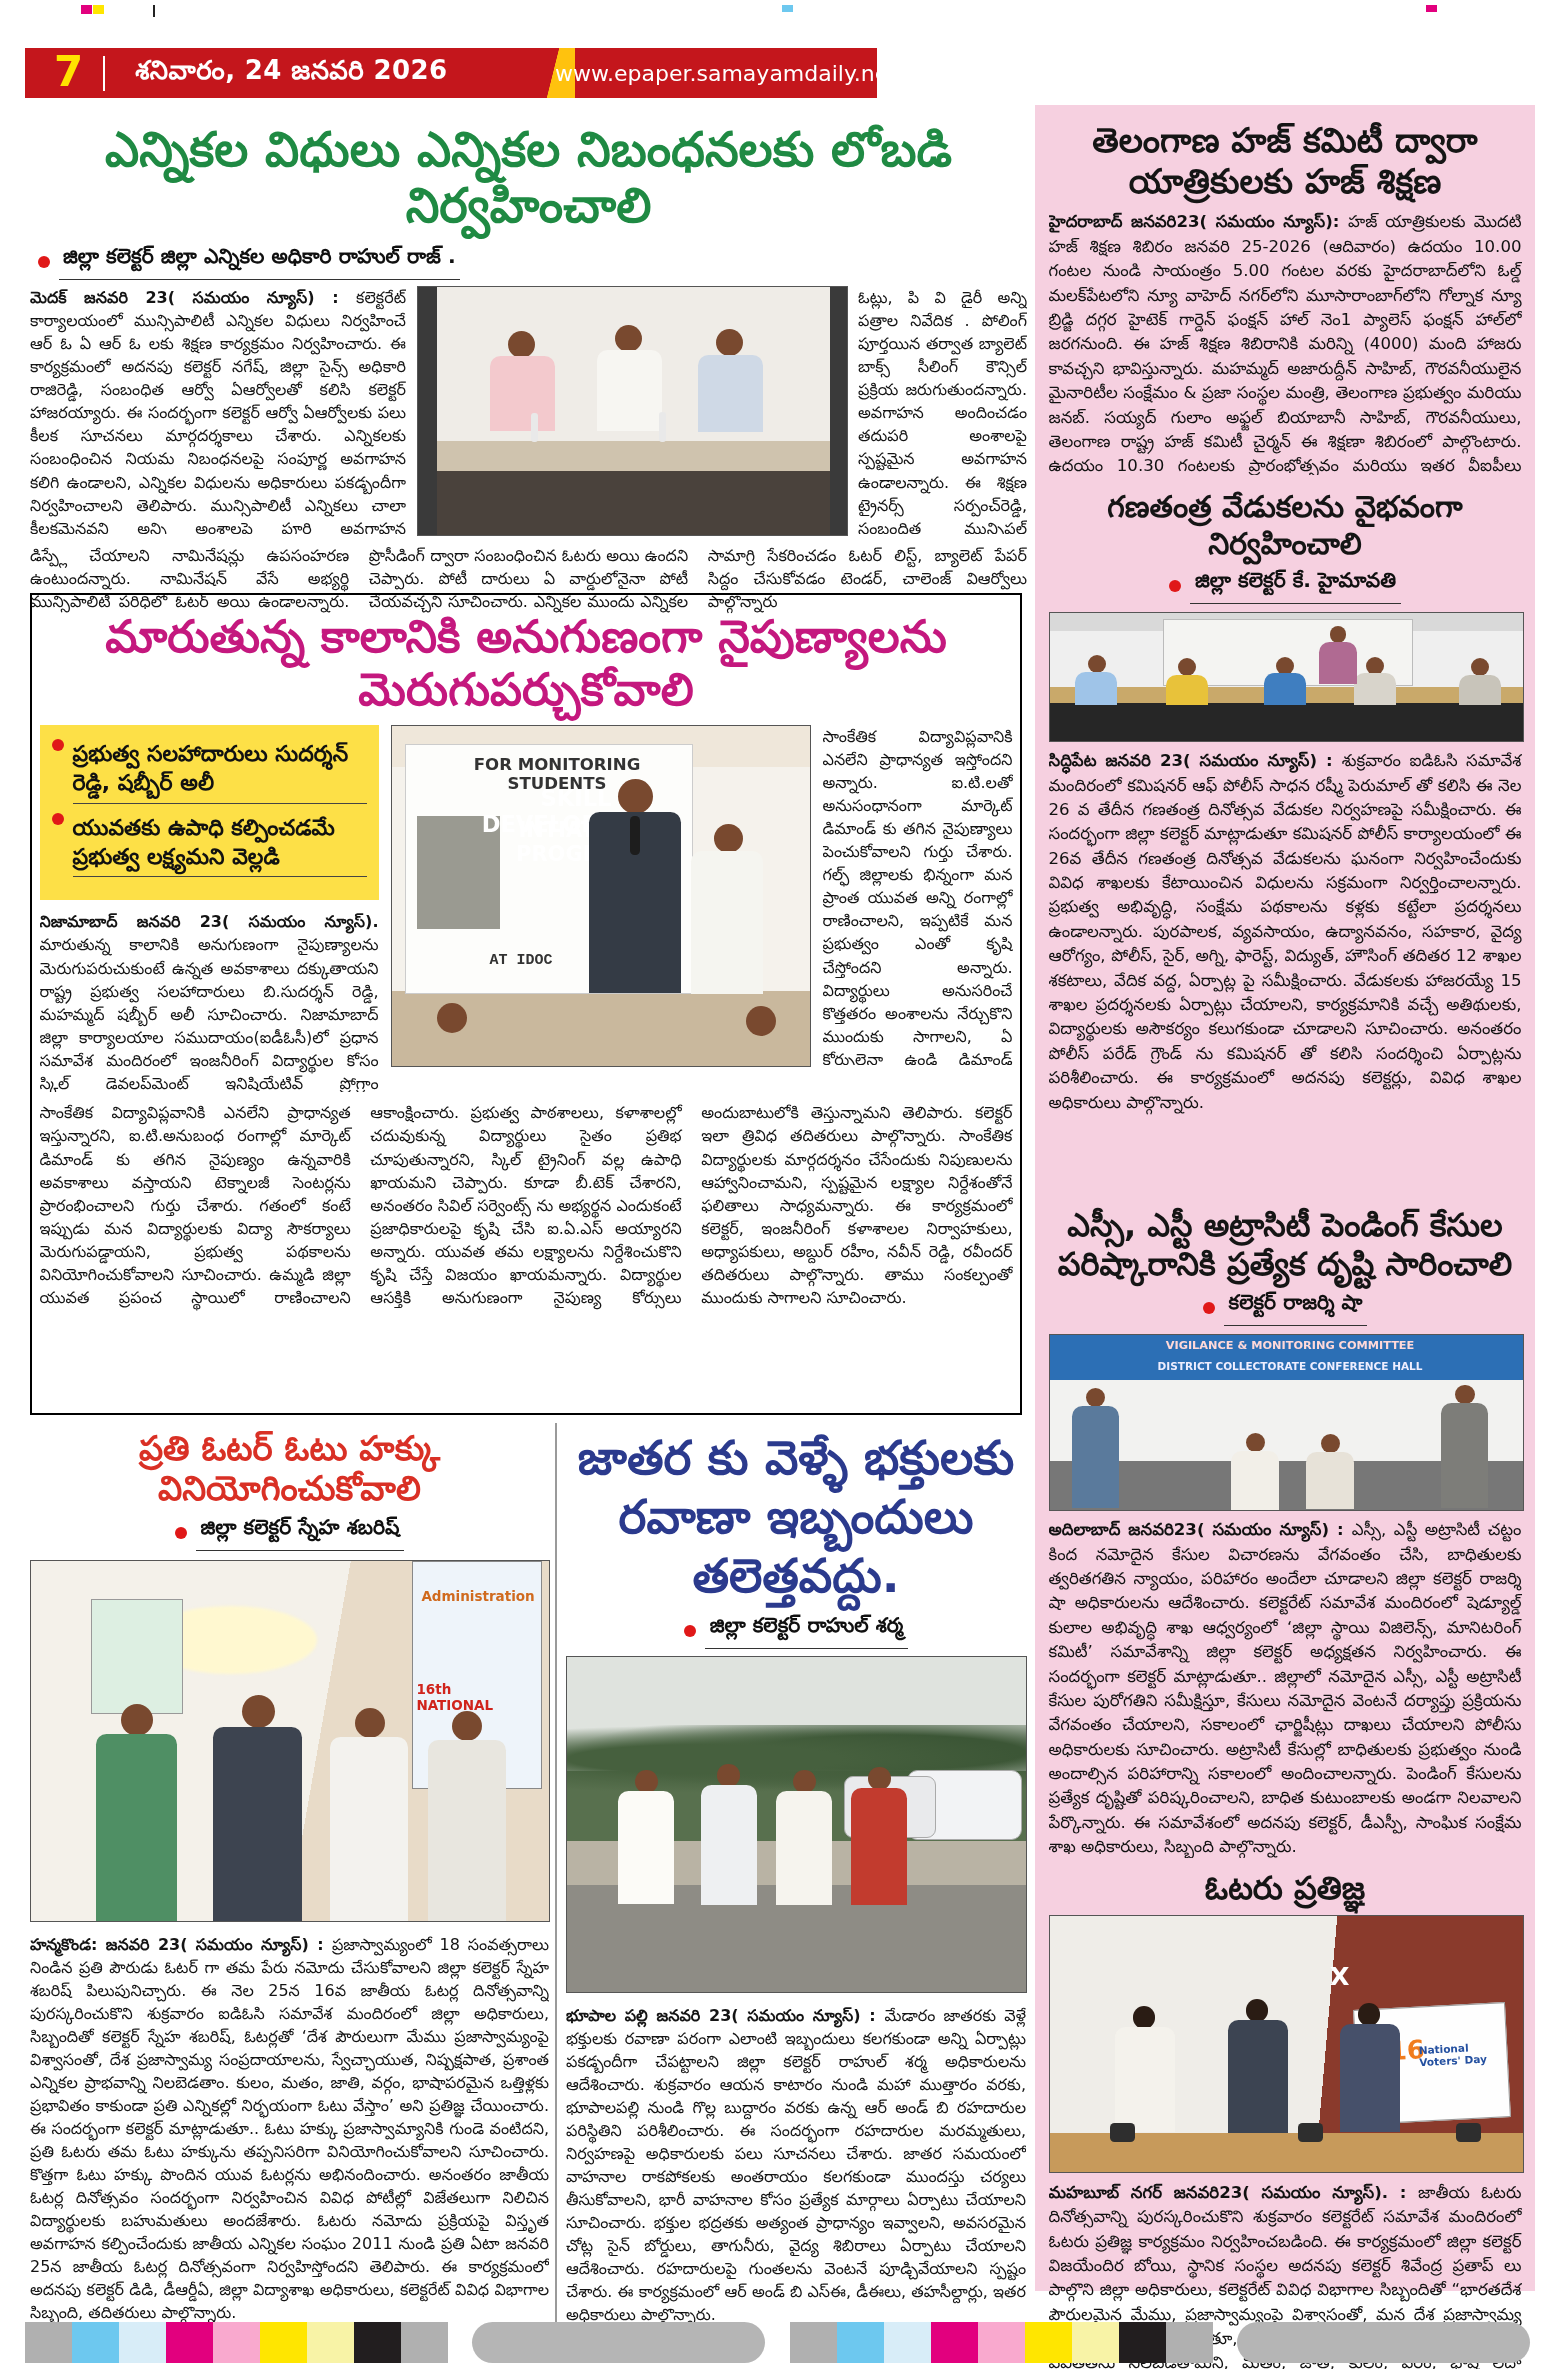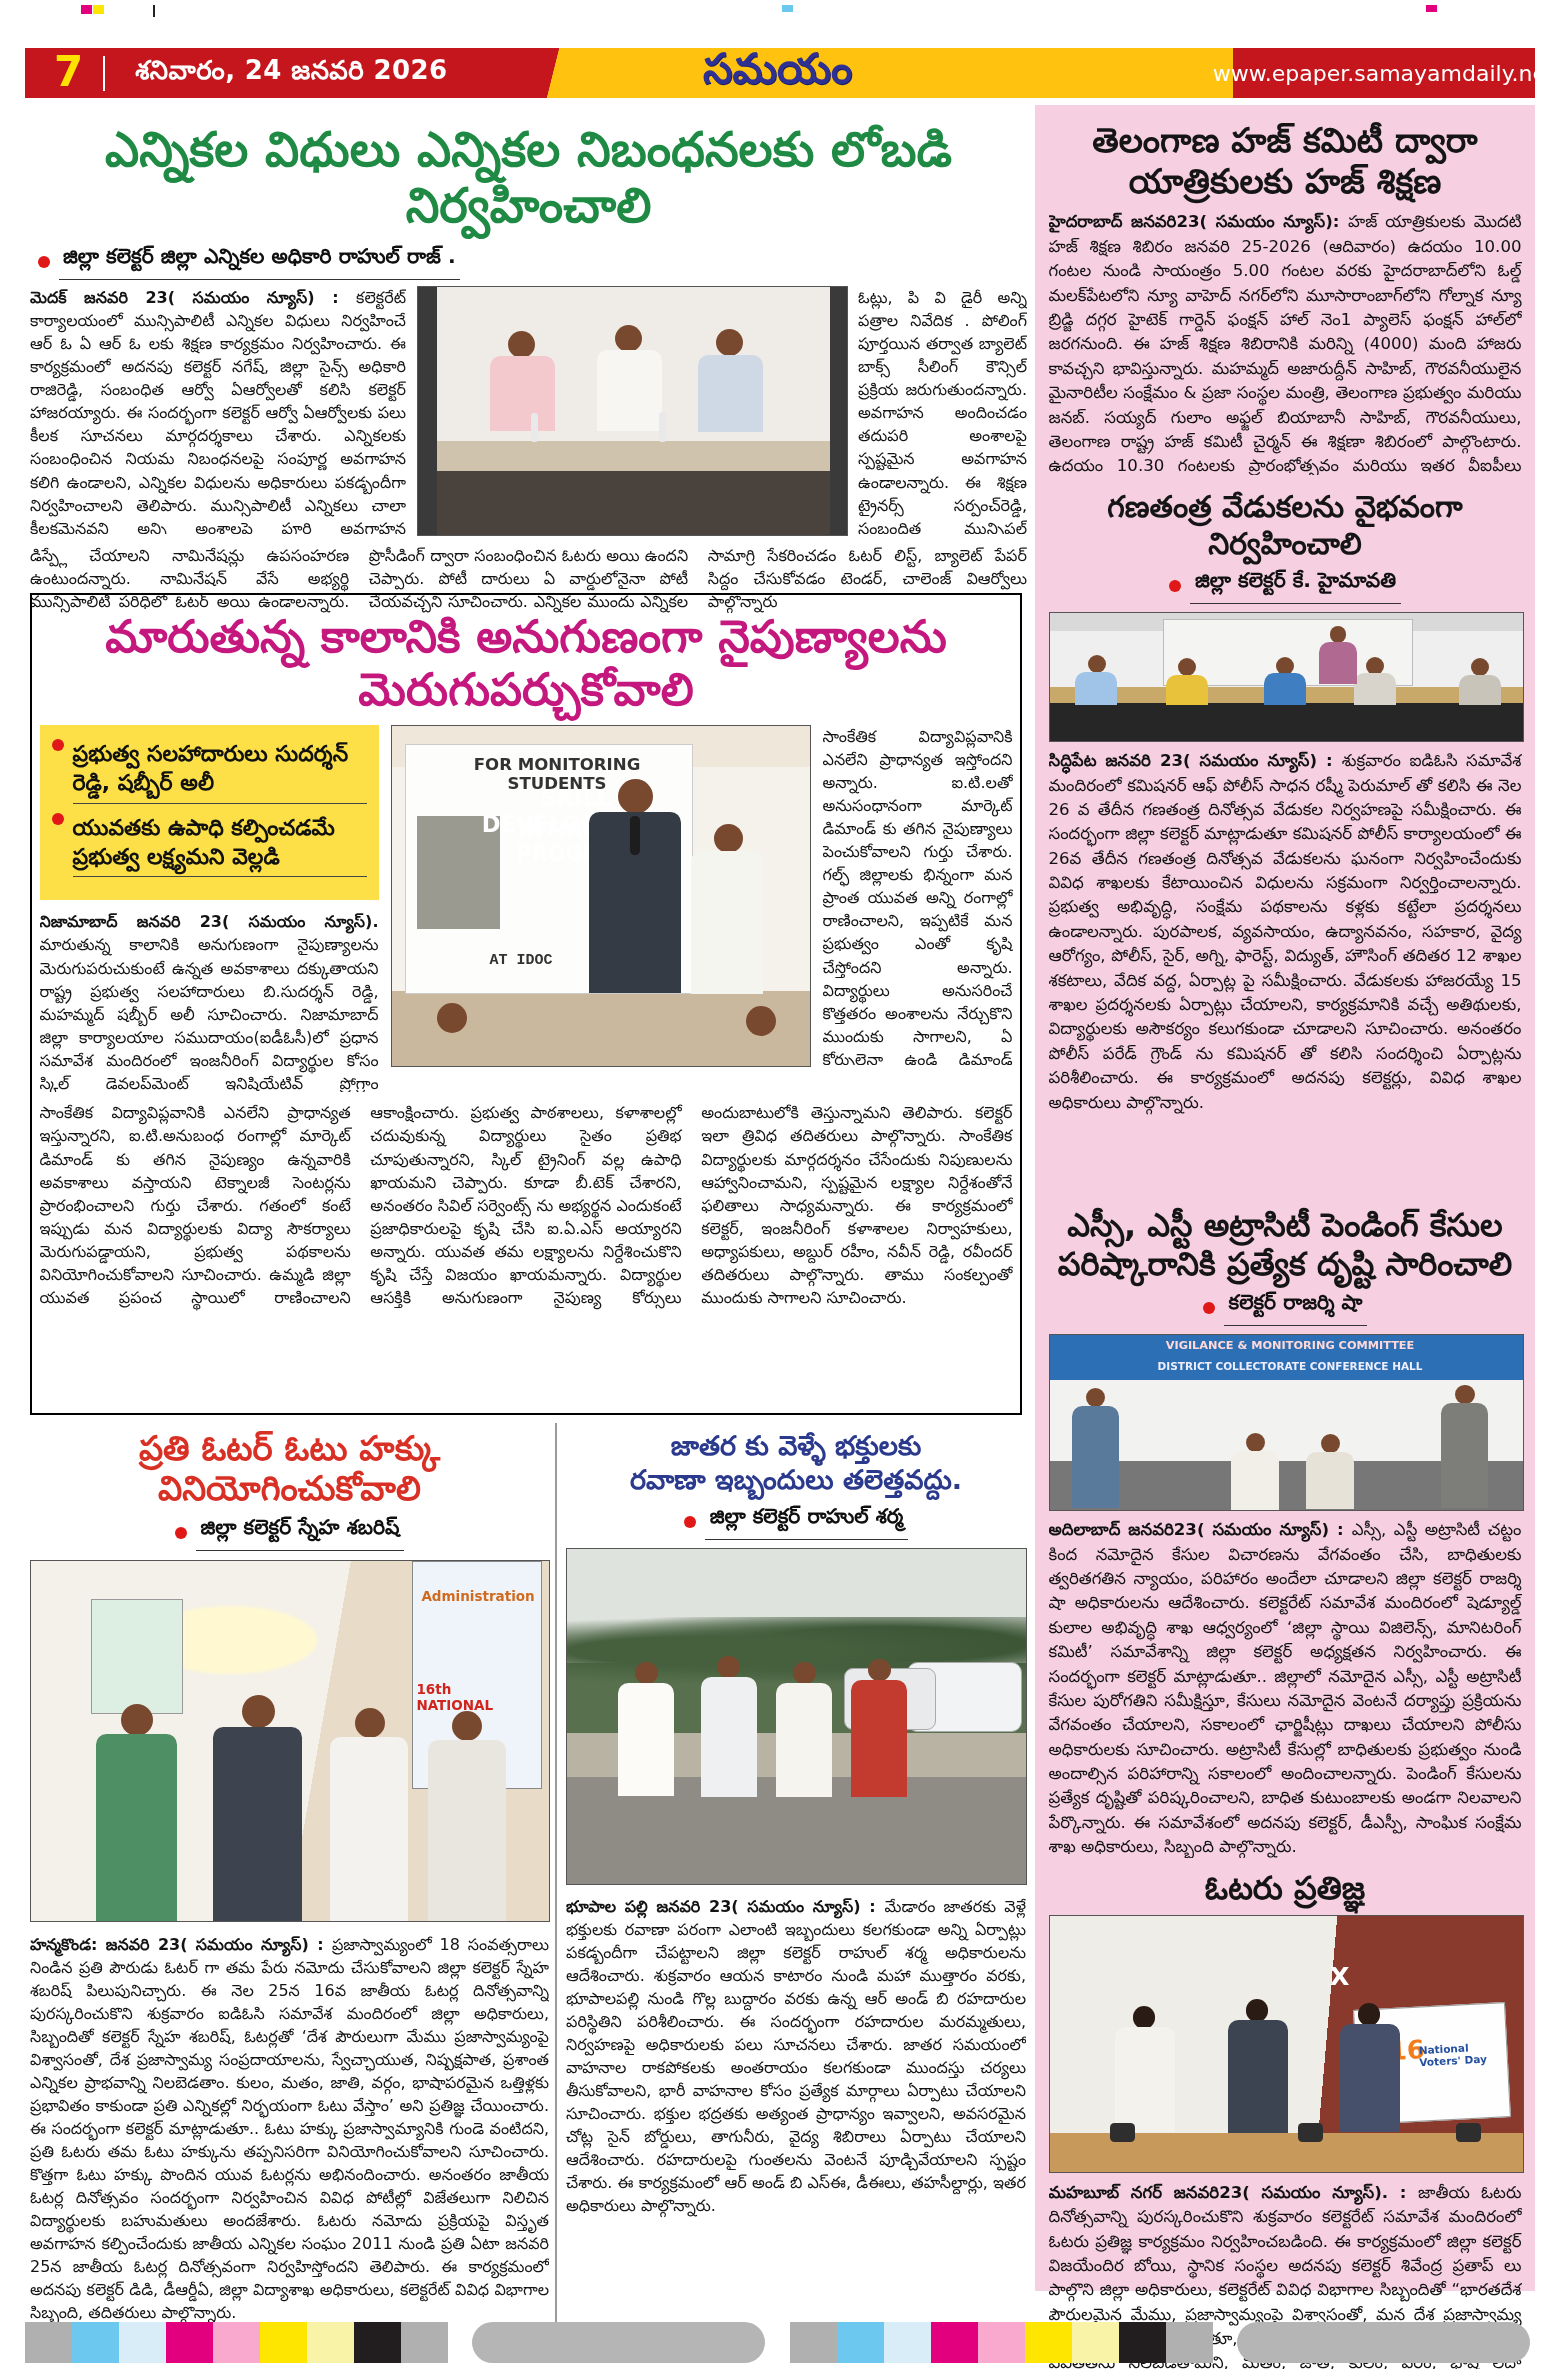--- a/index.html
+++ b/index.html
@@ -65,21 +65,21 @@
   .art-voter .hl{color:#d93025;font-size:34px;margin:4.5px 0 7.5px 0;}
   .av-photo{width:518px;height:360px;margin-top:9px;
             background:linear-gradient(100deg,#f4f1ea 0 55%,#e8dbc8 55% 100%);}
   .av-body{margin-top:10.5px;height:421px;}
 
   
   .vdiv{position:absolute;left:555px;top:1423px;width:1.5px;height:907px;background:#9a9a9a;}
 
   
   .art-jatara{position:absolute;left:566px;top:1423px;width:460px;height:907px;}
-  .art-jatara .hl{color:#2b3a8d;font-size:27px;line-height:1.25;margin:6px 0 7.5px 0;}
+  .art-jatara .hl{color:#2b3a8d;font-size:47px;line-height:1.25;margin:6px 0 7.5px 0;}
   .aj-photo{width:459px;height:335px;margin-top:7.5px;
             background:linear-gradient(#dfe3de 0 34%,#58704e 34% 55%,#b9b3a4 55% 68%,#8e8c85 68% 100%);}
   .aj-body{margin-top:10.5px;height:410px;}
 
   
   .right-col{position:absolute;left:1035px;top:105px;width:500px;height:2186px;
              background:#f6d0e0;padding:10.5px 13.5px;box-sizing:border-box;}
   .rc-hl{font-weight:bold;color:#151515;text-align:center;line-height:1.22;}
   .rc-body{font-size:16.6px;line-height:1.47;text-align:justify;overflow:hidden;}
   .r-photo{margin:7.5px 0;}
@@ -117,23 +117,20 @@
     <span style="left:1426px;width:10.5px;height:7.5px;background:#e2007e;"></span>
   </div>
 
   <header class="masthead">
     <div class="mh-left">
       <span class="mh-num">7</span>
       <span class="mh-div"></span>
       <span class="mh-date">శనివారం, 24 జనవరి 2026</span>
     </div>
     <div class="mh-diag"></div>
-    <div class="mh-mid">
-      <span class="mh-brand">సమయం</span>
-    </div>
     <div class="mh-right">
       <span class="mh-url">www.epaper.samayamdaily.net</span>
     </div>
   </header>
 
   <article class="art-elections">
     <h1 class="hl">ఎన్నికల విధులు ఎన్నికల నిబంధనలకు లోబడి నిర్వహించాలి</h1>
     <div class="byline ae-by">
       <span class="dot"></span>
       <span class="rule">జిల్లా కలెక్టర్ జిల్లా ఎన్నికల అధికారి రాహుల్ రాజ్ .</span>

